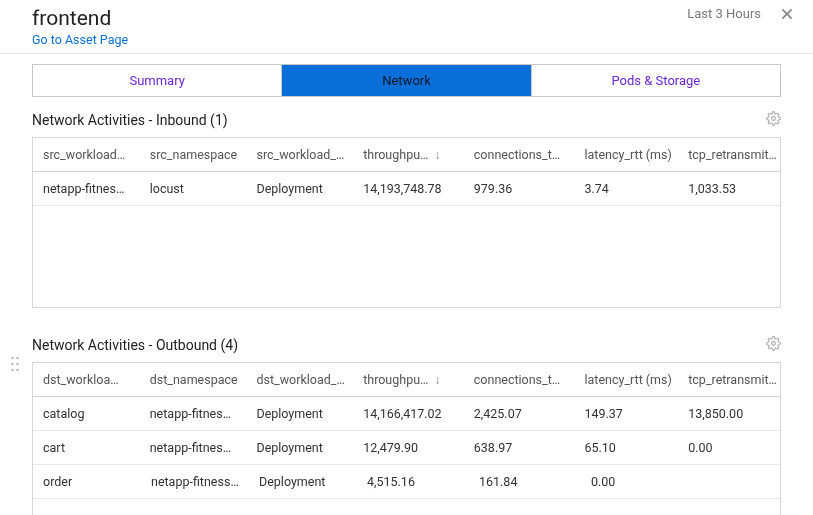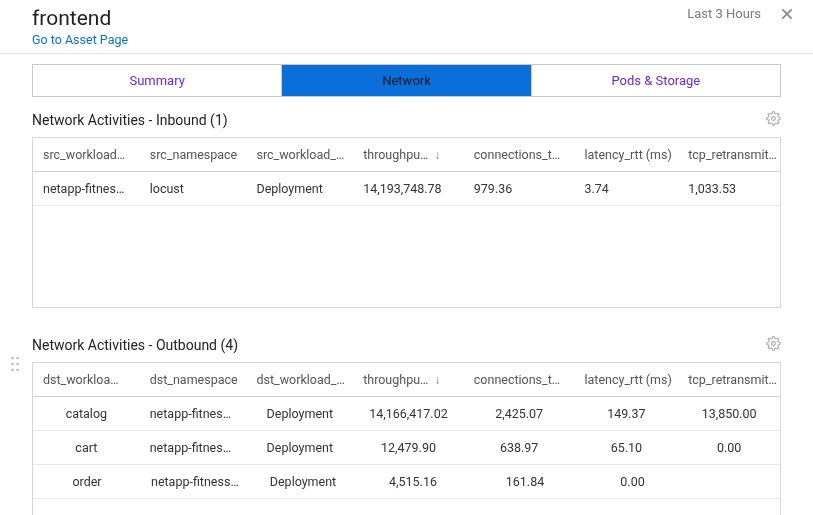--- a/index.html
+++ b/index.html
@@ -87,21 +87,20 @@
     .c6 { width: 105px; }
     .c7 { width: 103px; }
     .sort-icon { color: #888; font-size: 12px; }
     .inbound-body {
       height: 135px;
       overflow: hidden;
     }
     .outbound-body {
       height: 118px;
       overflow: hidden;
-      text-align: center;
     }
     .section-spacer { height: 28px; }
     .drag-handle {
       position: absolute;
       left: 10px;
       top: 355px;
       color: #bbb;
       cursor: grab;
       display: flex;
     }

